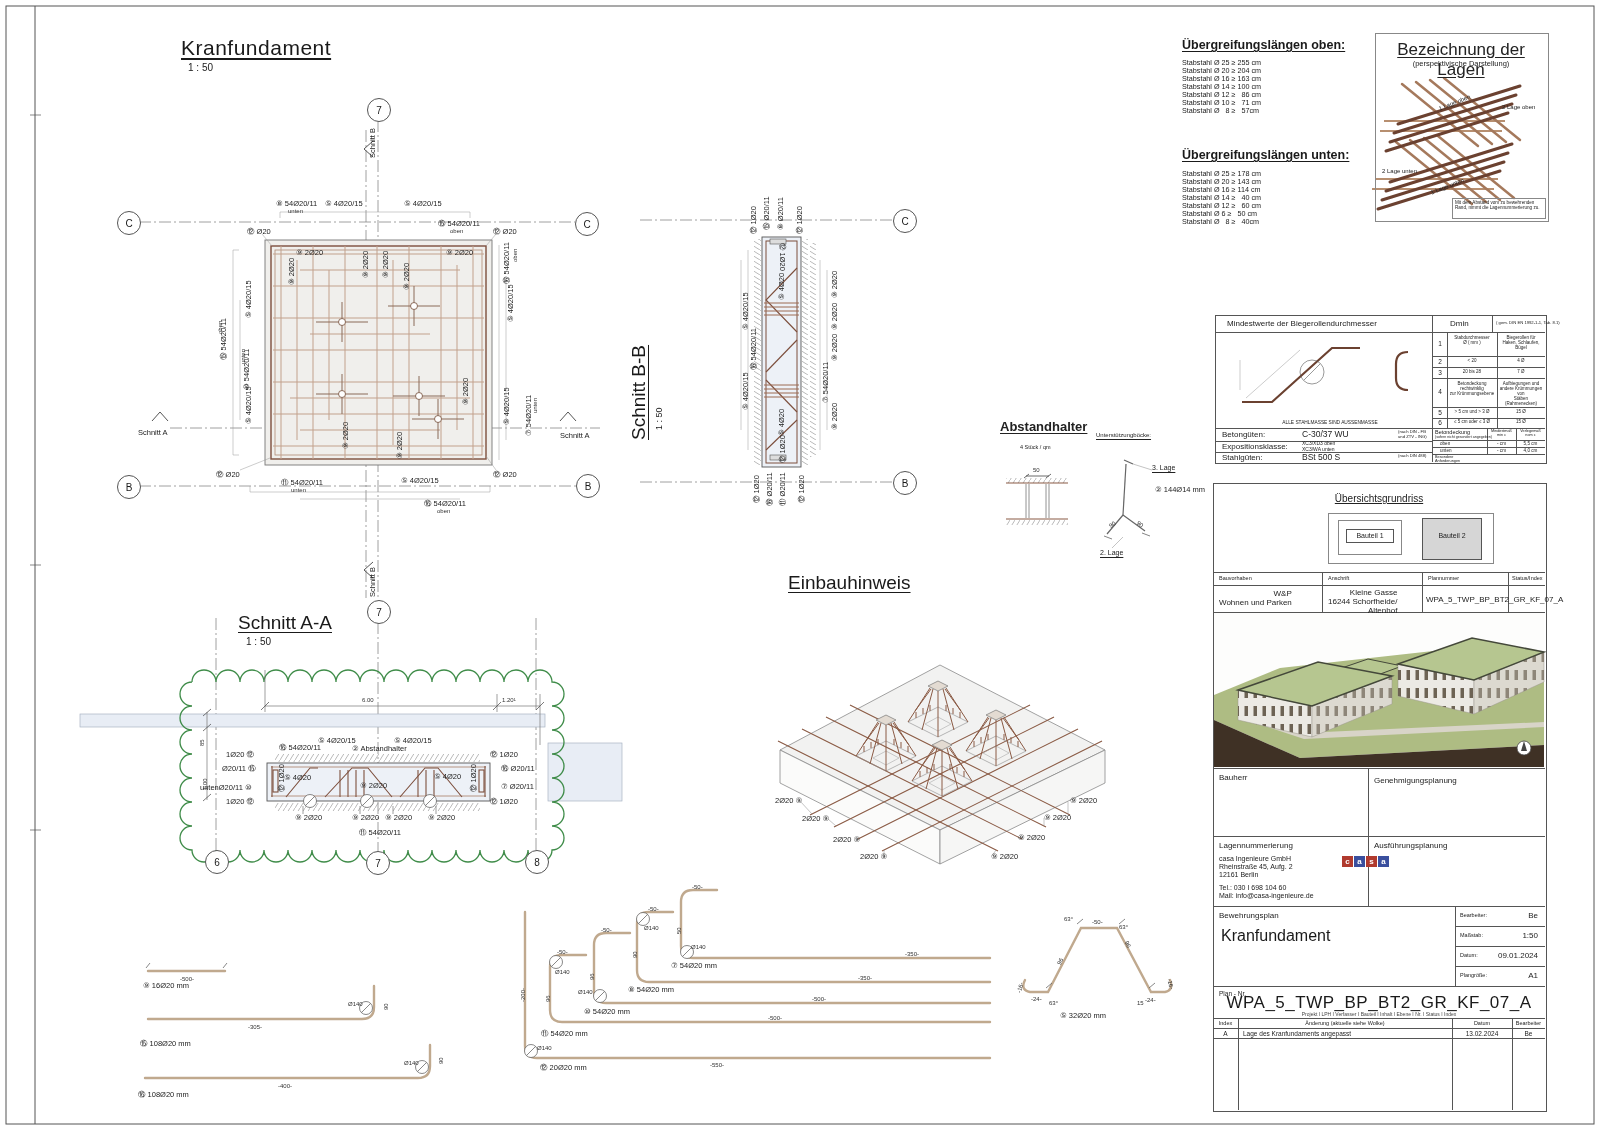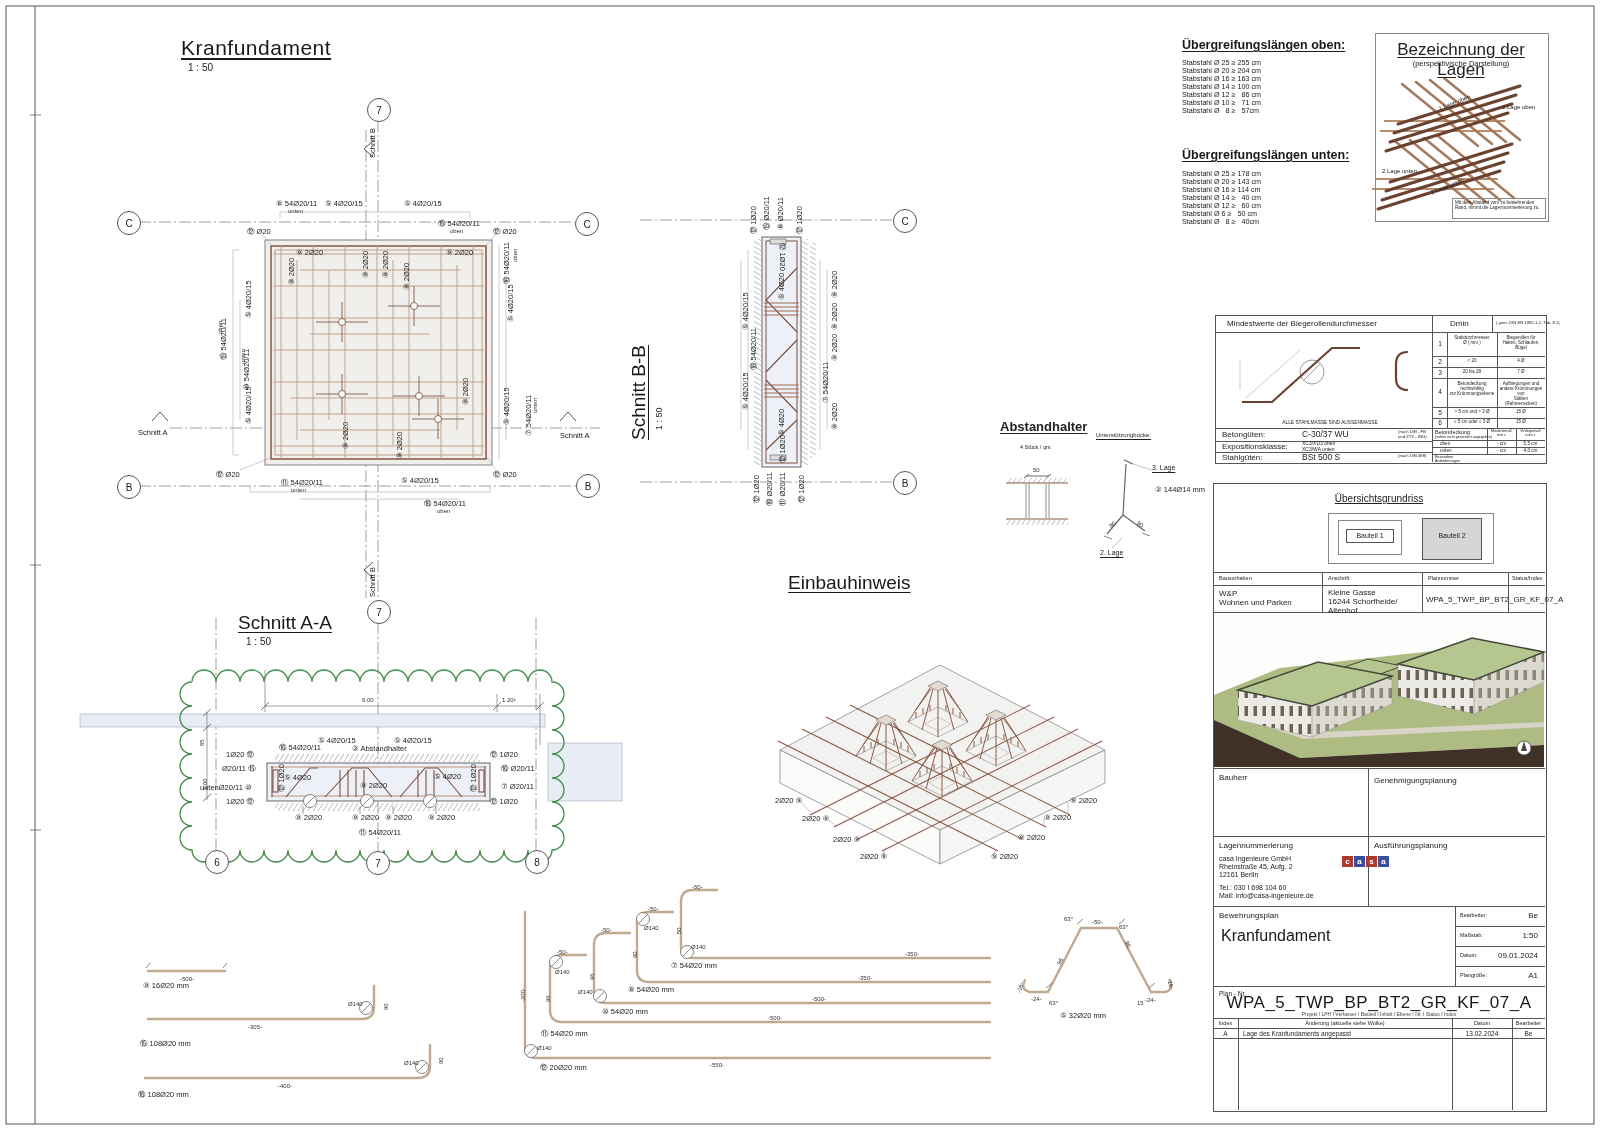--- a/index.html
+++ b/index.html
@@ -20,21 +20,21 @@
   .rot90{transform:rotate(-90deg);transform-origin:0 0;}
   .list-title{position:absolute;z-index:3;font-size:12.5px;font-weight:bold;text-decoration:underline;text-underline-offset:2px;}
   .lap-list{position:absolute;z-index:3;}
   .lap-row{font-size:7.2px;line-height:1.12;white-space:pre;}
   .box{position:absolute;z-index:2;border:1px solid #555;}
   .boxg{position:absolute;z-index:2;border:1px solid #888;}
   .vl{position:absolute;z-index:2;border-left:1px solid #555;width:0;}
   .hl{position:absolute;z-index:2;border-top:1px solid #555;height:0;}
   .cell{position:absolute;z-index:3;font-size:7px;line-height:1.15;white-space:pre-line;color:#222;}
   .c55{font-size:5.5px;} .c45{font-size:4.5px;line-height:1.1;} .c65{font-size:6.5px;}
-  .c8{font-size:8px;} .c85{font-size:8.5px;} .c10{font-size:10px;text-decoration:underline;}
+  .c8{font-size:8px;text-align:right;} .c85{font-size:8.5px;} .c10{font-size:10px;text-decoration:underline;}
   .ctr{text-align:center;} .rt{text-align:right;}
   .logo{position:absolute;z-index:3;display:flex;gap:1px;}
   .logo span{width:11px;height:11px;color:#fff;font-size:8px;font-weight:bold;
              display:flex;align-items:center;justify-content:center;}
   .logo span:nth-child(odd){background:#b03a2e;} .logo span:nth-child(even){background:#3a4f9e;}
   .tb-big{position:absolute;z-index:3;font-size:16px;}
   .plannr{position:absolute;z-index:3;font-size:17px;letter-spacing:.5px;text-align:center;}
   .plansub{position:absolute;z-index:3;font-size:5px;color:#444;text-align:center;}
   .u{text-decoration:underline;text-underline-offset:2px;}
 </style>
@@ -678,21 +678,21 @@
     <span class="lbl" style="left: 860px; top: 853px;">2Ø20 ⑨</span>
     <span class="lbl" style="left: 1070px; top: 797px;">⑨ 2Ø20</span>
     <span class="lbl" style="left: 1044px; top: 814px;">⑨ 2Ø20</span>
     <span class="lbl" style="left: 1018px; top: 834px;">⑨ 2Ø20</span>
     <span class="lbl" style="left: 991px; top: 853px;">⑨ 2Ø20</span>
 <span class="lbl" style="left: 143px; top: 982px;">⑨ 16Ø20 mm</span>
     <span class="lbl" style="left: 140px; top: 1040px;">⑮ 108Ø20 mm</span>
     <span class="lbl" style="left: 138px; top: 1091px;">⑯ 108Ø20 mm</span>
     <span class="lbl" style="left: 671px; top: 962px;">⑦ 54Ø20 mm</span>
     <span class="lbl" style="left: 628px; top: 986px;">⑧ 54Ø20 mm</span>
-    <span class="lbl" style="left: 602px; top: 1008px;">⑩ 54Ø20 mm</span>
+    <span class="lbl" style="left: 584px; top: 1008px;">⑩ 54Ø20 mm</span>
     <span class="lbl" style="left: 541px; top: 1030px;">⑪ 54Ø20 mm</span>
     <span class="lbl" style="left: 540px; top: 1064px;">⑫ 20Ø20 mm</span>
     <span class="lbl" style="left: 1060px; top: 1012px;">⑤ 32Ø20 mm</span>
 <span class="dim" style="left: 180px; top: 976px;">-500-</span>
     <span class="dim" style="left: 248px; top: 1024px;">-305-</span>
     <span class="dim" style="left: 348px; top: 1001px;">Ø140</span>
     <span class="dim" style="left: 383px; top: 1010px; transform: rotate(-90deg);">90</span>
     <span class="dim" style="left: 278px; top: 1083px;">-400-</span>
     <span class="dim" style="left: 404px; top: 1060px;">Ø140</span>
     <span class="dim" style="left: 438px; top: 1064px; transform: rotate(-90deg);">90</span>

